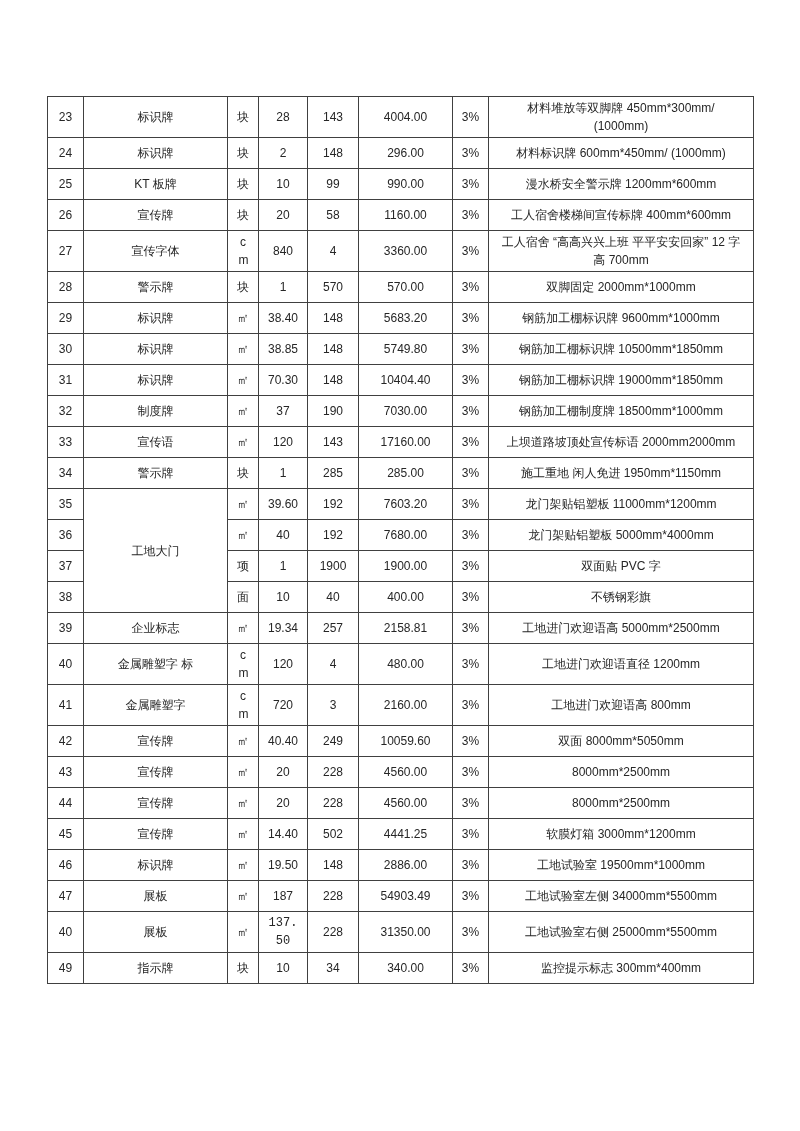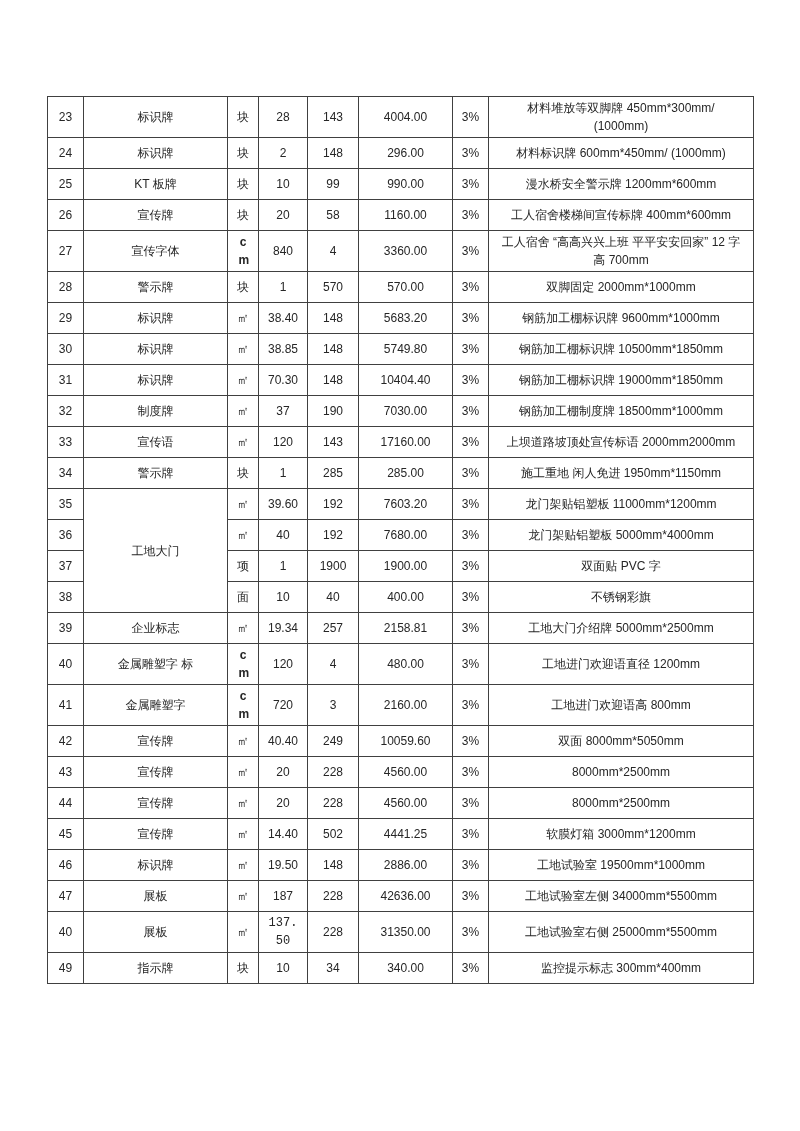--- a/index.html
+++ b/index.html
@@ -37,21 +37,20 @@
     line-height: 18px;
     overflow: hidden;
   }
   table.cost-table tr { height: 31px; }
   td.desc-cell { white-space: pre-line; margin-top: 14px; }
   .narrow-break {
     display: inline-block;
     width: 9px;
     word-break: break-all;
     vertical-align: middle;
-    font-weight: bold;
   }
   .qty-break {
     display: inline-block;
     width: 34px;
     word-break: break-all;
     vertical-align: middle;
     font-family: Liberation Mono, monospace;
   }
 </style>
 </head>
@@ -230,21 +229,21 @@
           <td class="desc-cell">不锈钢彩旗</td>
         </tr>
         <tr>
           <td>39</td>
           <td>企业标志</td>
           <td>㎡</td>
           <td>19.34</td>
           <td>257</td>
           <td>2158.81</td>
           <td>3%</td>
-          <td class="desc-cell">工地大门介绍牌 5000mm*2500mm</td>
+          <td class="desc-cell">工地进门欢迎语高 5000mm*2500mm</td>
         </tr>
         <tr>
           <td>40</td>
           <td>金属雕塑字 标</td>
           <td><span class="narrow-break">cm</span></td>
           <td>120</td>
           <td>4</td>
           <td>480.00</td>
           <td>3%</td>
           <td class="desc-cell">工地进门欢迎语直径 1200mm</td>
@@ -308,21 +307,21 @@
           <td>2886.00</td>
           <td>3%</td>
           <td class="desc-cell">工地试验室 19500mm*1000mm</td>
         </tr>
         <tr>
           <td>47</td>
           <td>展板</td>
           <td>㎡</td>
           <td>187</td>
           <td>228</td>
-          <td>42636.00</td>
+          <td>54903.49</td>
           <td>3%</td>
           <td class="desc-cell">工地试验室左侧 34000mm*5500mm</td>
         </tr>
         <tr>
           <td>40</td>
           <td>展板</td>
           <td>㎡</td>
           <td><span class="qty-break">137.50</span></td>
           <td>228</td>
           <td>31350.00</td>

